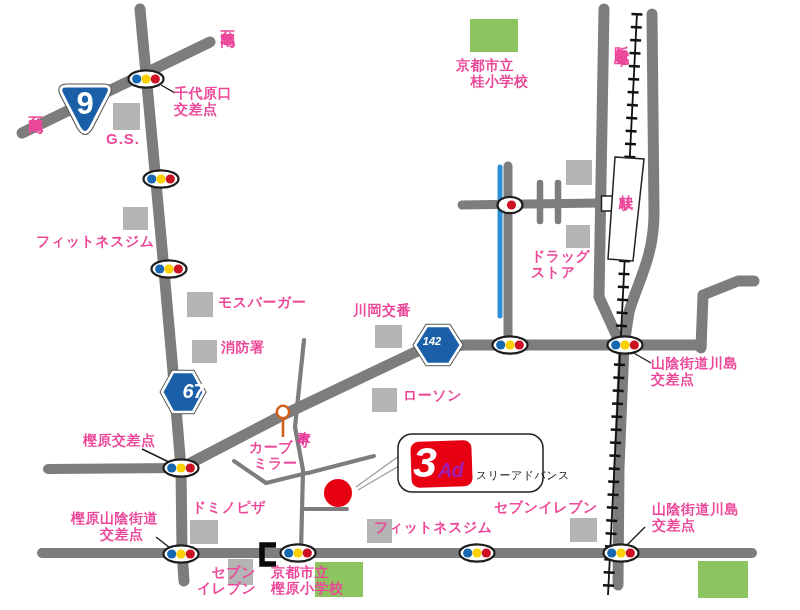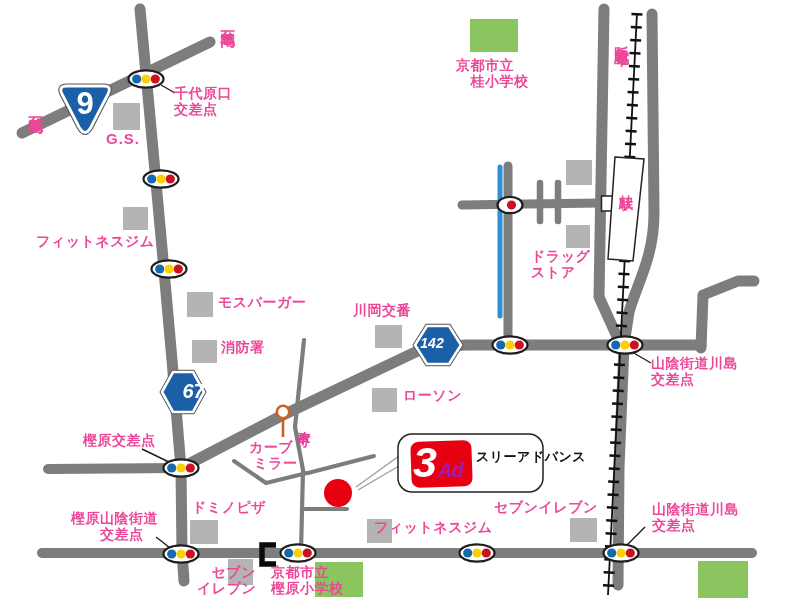--- a/index.html
+++ b/index.html
@@ -169,19 +169,19 @@
 イレブン</div>
 <div class="lbl" style="left:271px;top:565px;">京都市立
 樫原小学校</div>
 <div class="lbl" style="left:374px;top:520px;">フィットネスジム</div>
 <div class="lbl" style="left:494px;top:500px;">セブンイレブン</div>
 <div class="lbl" style="left:652px;top:502px;">山陰街道川島
 交差点</div>
 
 <div class="shield-num" style="left:65px;top:86px;width:40px;font-size:31px;">9</div>
 <div class="shield-num italic" style="left:163px;top:380px;width:61px;font-size:20px;">67</div>
-<div class="shield-num italic" style="left:416px;top:335px;width:32px;font-size:14px;">142</div>
+<div class="shield-num italic" style="left:416px;top:335px;width:32px;font-size:11px;">142</div>
 
 <div class="logo-txt" style="left:413px;top:438px;font-size:43px;color:#fff;">3</div>
 <div class="logo-txt" style="left:438px;top:459px;font-size:20px;color:#a21caf;">Ad</div>
-<div style="position:absolute;left:476px;top:448px;font-size:13px;font-weight:700;color:#111;letter-spacing:0.5px;">スリーアドバンス</div>
+<div style="position:absolute;left:476px;top:468px;font-size:11px;font-weight:400;color:#111;letter-spacing:0.5px;">スリーアドバンス</div>
 
 </div>
 
 </body></html>

